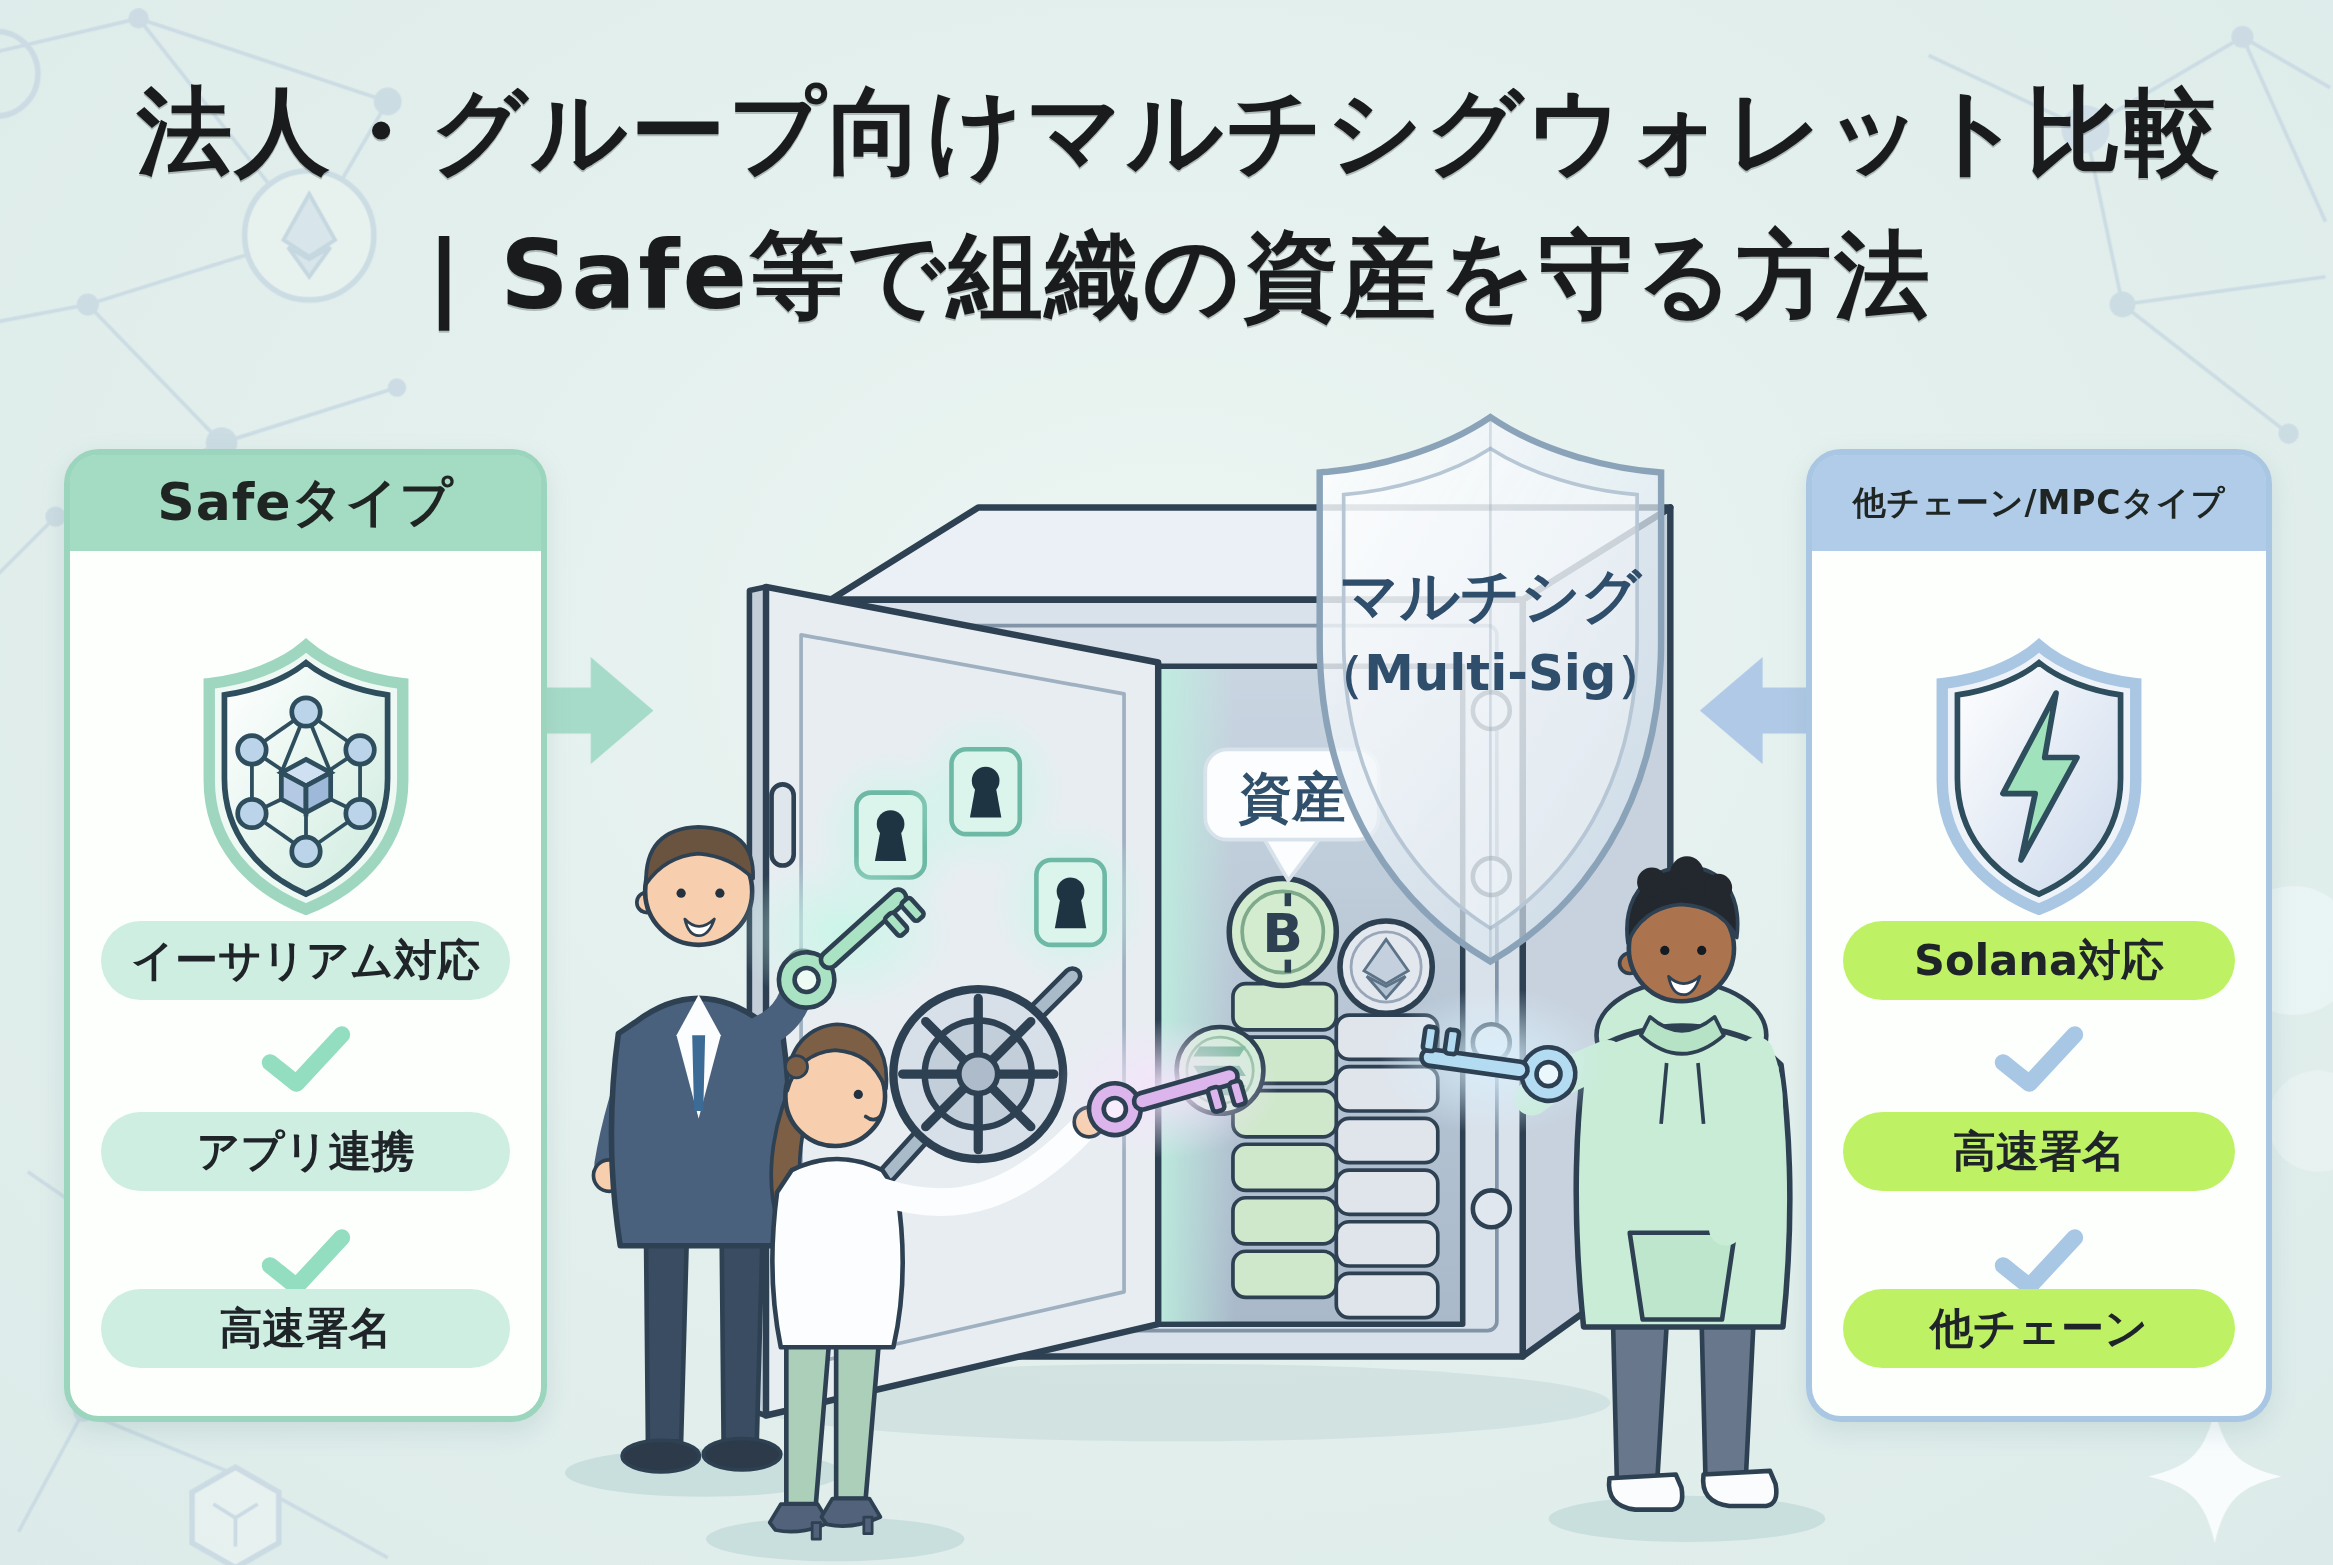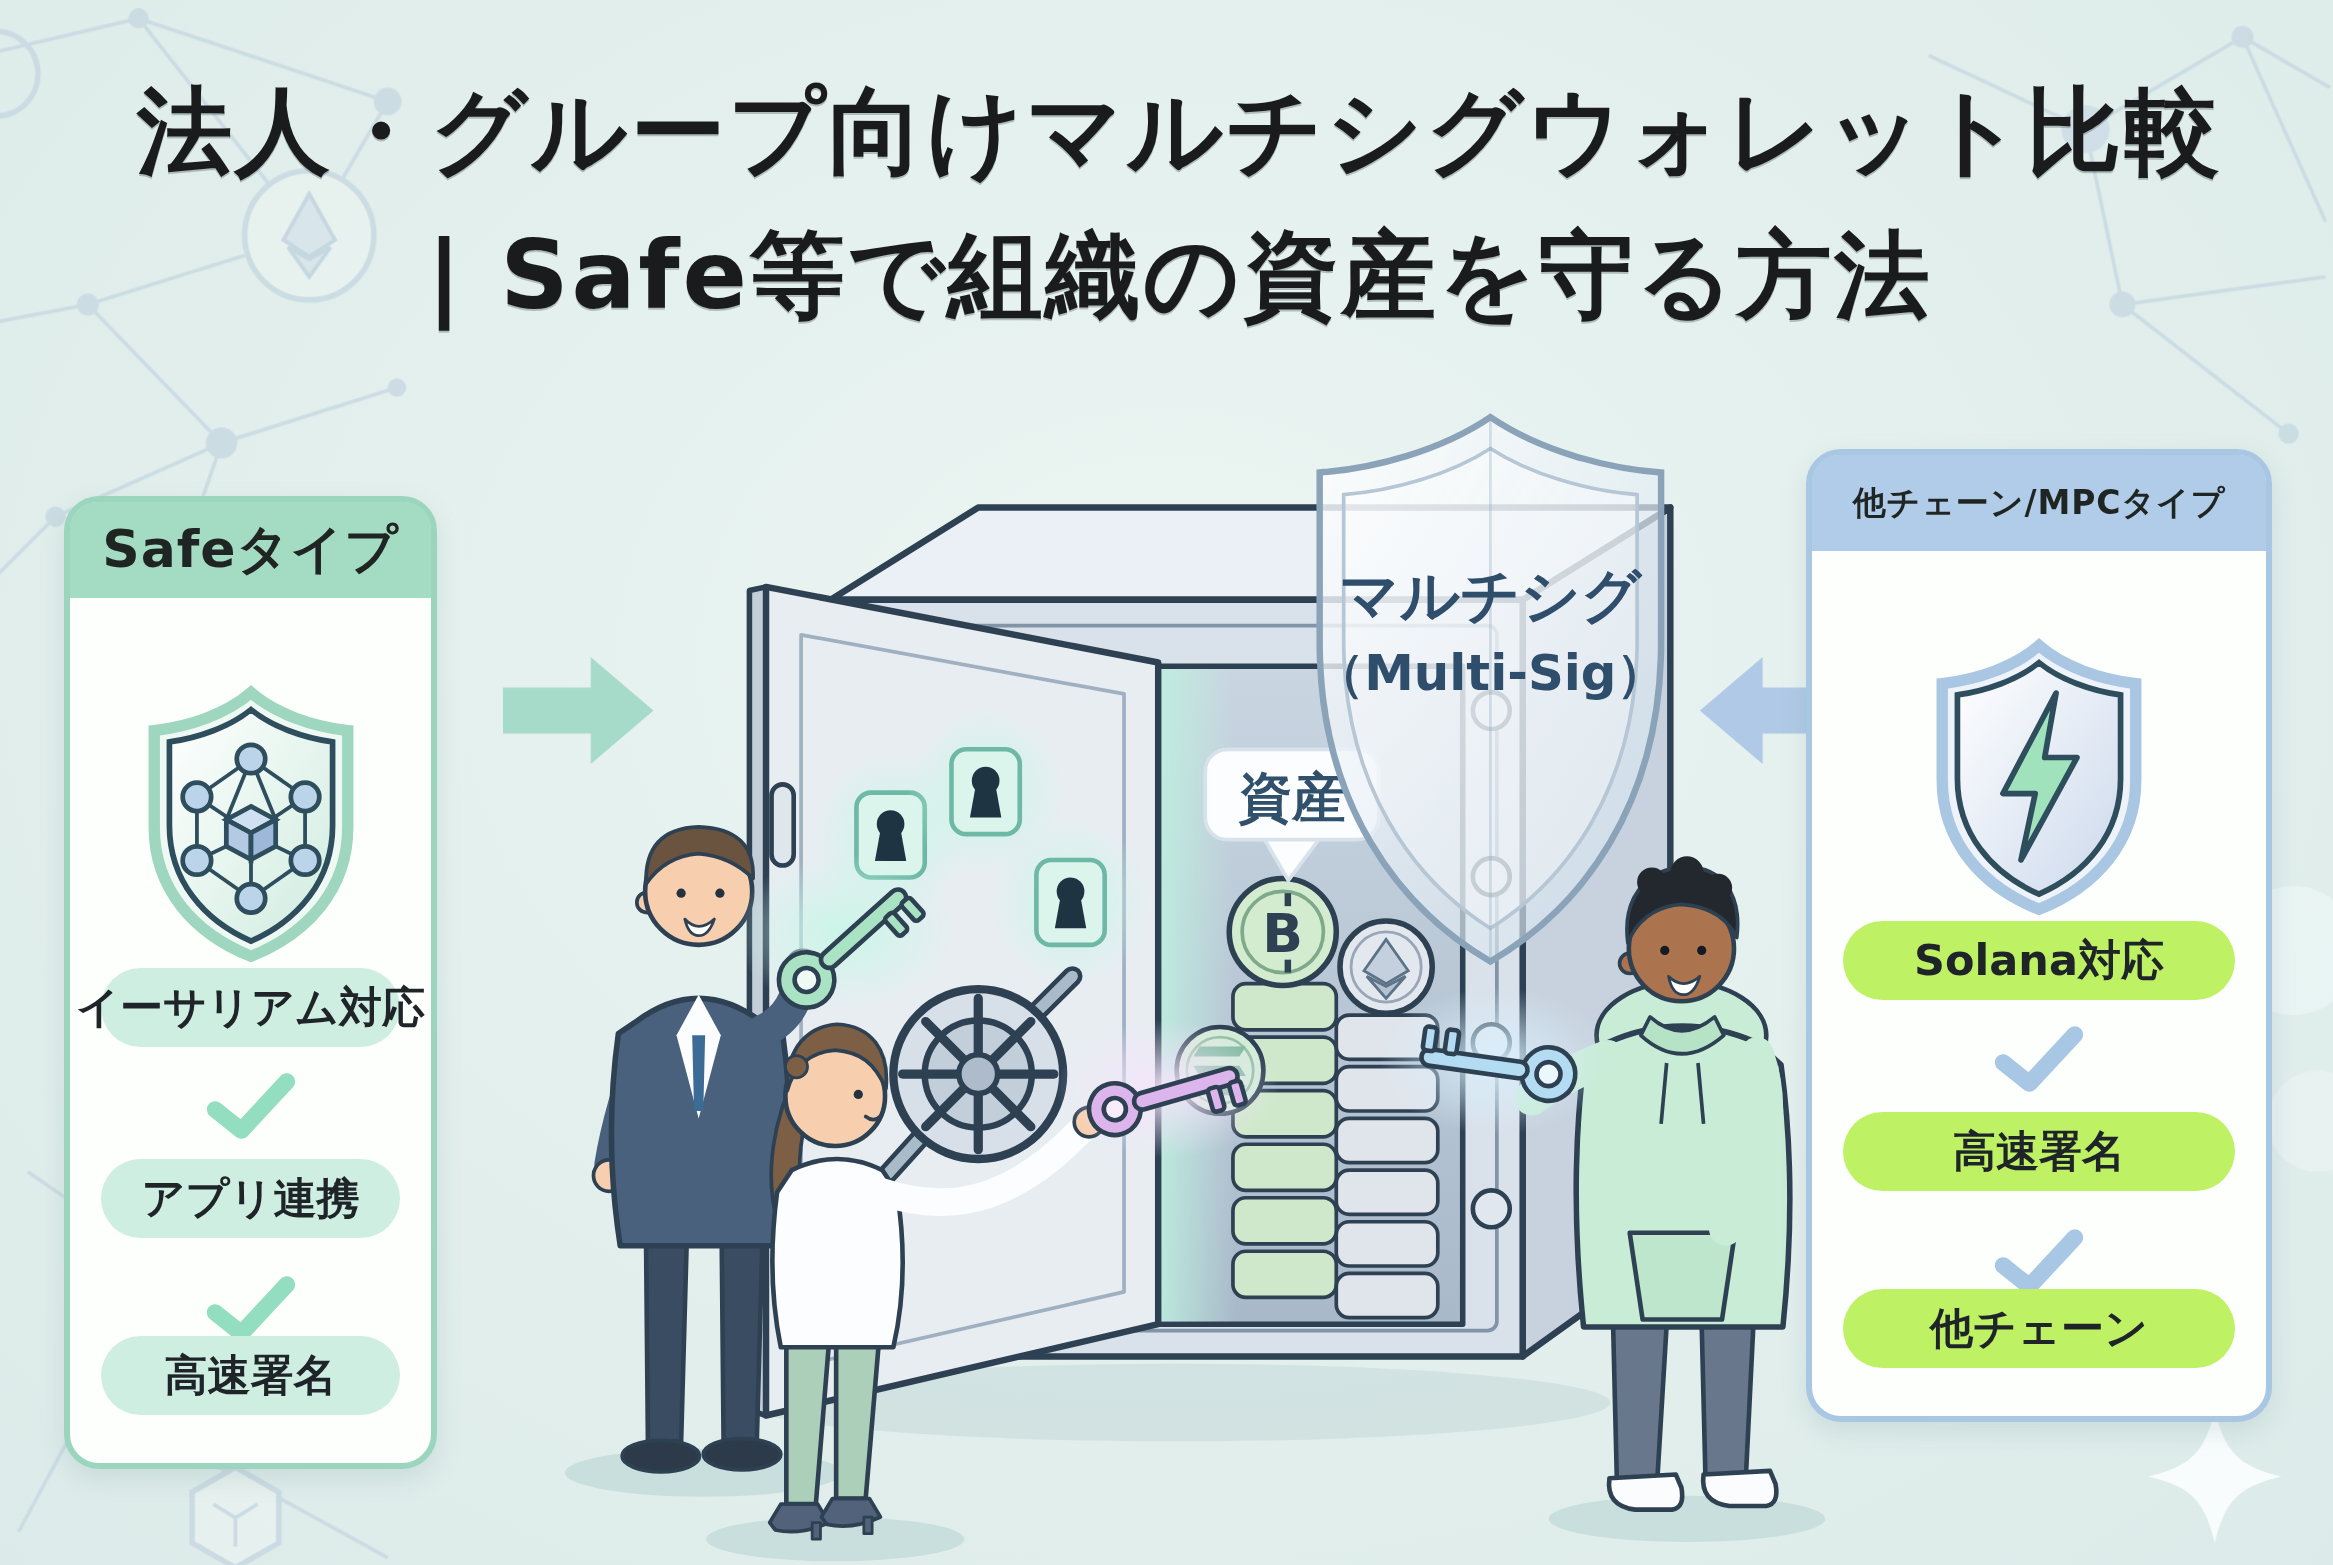--- a/index.html
+++ b/index.html
@@ -26,21 +26,21 @@
     text-shadow:0 1.8px 0 rgba(20,30,30,.25);
     white-space:nowrap;
   }
 
   
   .panel{
     position:absolute;top:449px;height:973px;background:#fdfffd;
     border-radius:35px;box-sizing:border-box;z-index:4;
     box-shadow:0 9.2px 24px rgba(110,150,150,.18);
   }
-  .panel.left{left:64px;width:373px;border:6.5px solid #9bd5bd;margin-top:47px;}
+  .panel.left{left:64px;width:483px;border:6.5px solid #9bd5bd;}
   .panel.right{left:1806px;width:466px;border:6.5px solid #a9c6e3;}
   .panel-header{
     height:96px;border-radius:26px 26px 0 0;
     display:flex;align-items:center;justify-content:center;
     font-weight:900;color:#1f2522;letter-spacing:0.9px;white-space:nowrap;
   }
   .panel.left  .panel-header{background:#a4dbc3;font-size:52px;}
   .panel.right .panel-header{background:#b1cce8;font-size:33px;}
   .panel-body{position:relative;height:calc(100% - 96px);}
   .icon-wrap{position:absolute;top:87px;left:50%;transform:translateX(-50%);}

